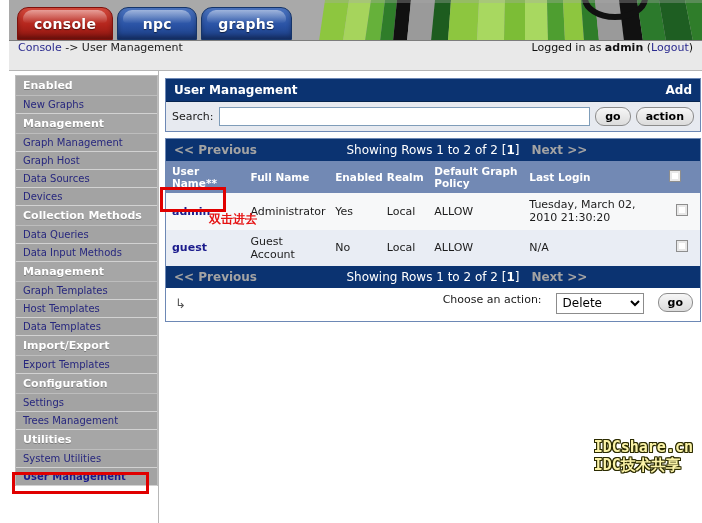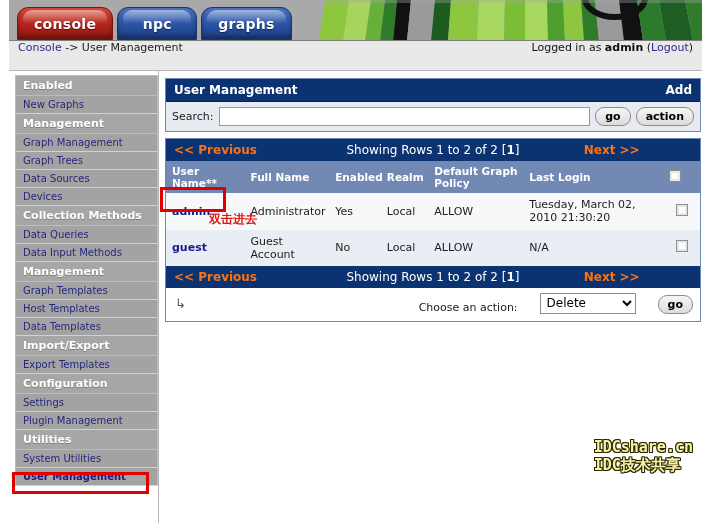--- a/index.html
+++ b/index.html
@@ -201,22 +201,22 @@
     background: #0b3371;
     color: #ffffff;
     font-size: 12px;
     font-weight: bold;
     padding: 4px 8px;
     display: flex;
     align-items: center;
   }
   .navbar .nleft { width: 31%; }
   .navbar .ncenter { width: 38%; text-align: center; font-weight: normal; }
-  .navbar .nright { width: 31%; text-align: center; }
-  .navbar a { color: #f97316; text-decoration: none; }
+  .navbar .nright { width: 31%; text-align: left; }
+  .navbar a { color: #a3a3a3; text-decoration: none; }
   .navbar .pnum { font-weight: bold; }
 
   table.grid { width: 100%; border-collapse: collapse; table-layout: fixed; }
   table.grid th {
     background: #7289b4;
     color: #ffffff;
     font-size: 10.5px;
     font-weight: bold;
     text-align: left;
     padding: 4px 4px 4px 6px;
@@ -252,28 +252,28 @@
   }
   .arrow-glyph {
     font-size: 13px;
     color: #555;
     line-height: 1;
     margin-left: 2px;
   }
   .actionbar .right-grp {
     margin-left: auto;
     display: flex;
-    align-items: flex-end;
-    gap: 22px;
+    align-items: flex-start;
+    gap: 14px;
   }
   .actionbar .lbl { font-size: 11px; color: #1a1a1a; }
   .sel {
     font-family: "DejaVu Sans", "Liberation Sans", sans-serif;
     font-size: 12px;
-    width: 96px;
+    width: 88px;
     height: 21px;
     padding: 1px 2px;
     border: 1px solid #8c8c8c;
     background: #ffffff;
     color: #000;
   }
 
   
   .anno-box {
     position: absolute;
@@ -371,39 +371,39 @@
   <div class="body-wrap">
 
     <div class="sidebar">
 
       <div class="menu">
         <div class="menu-head">Enabled</div>
         <a class="menu-item" href="#">New Graphs</a>
 
         <div class="menu-head">Management</div>
         <a class="menu-item" href="#">Graph Management</a>
-        <a class="menu-item" href="#">Graph Trees</a>
+        <a class="menu-item" href="#">Graph Host</a>
         <a class="menu-item" href="#">Data Sources</a>
         <a class="menu-item" href="#">Devices</a>
 
         <div class="menu-head">Collection Methods</div>
         <a class="menu-item" href="#">Data Queries</a>
         <a class="menu-item" href="#">Data Input Methods</a>
 
         <div class="menu-head">Management</div>
         <a class="menu-item" href="#">Graph Templates</a>
         <a class="menu-item" href="#">Host Templates</a>
         <a class="menu-item" href="#">Data Templates</a>
 
         <div class="menu-head">Import/Export</div>
         <a class="menu-item" href="#">Export Templates</a>
 
         <div class="menu-head">Configuration</div>
         <a class="menu-item" href="#">Settings</a>
-        <a class="menu-item" href="#">Plugin Management</a>
+        <a class="menu-item" href="#">Trees Management</a>
 
         <div class="menu-head">Utilities</div>
         <a class="menu-item" href="#">System Utilities</a>
         <a class="menu-item current" href="#">User Management</a>
 
       </div>
 
       <div class="sel-box" style="top:401px;"></div>
     </div>
 

